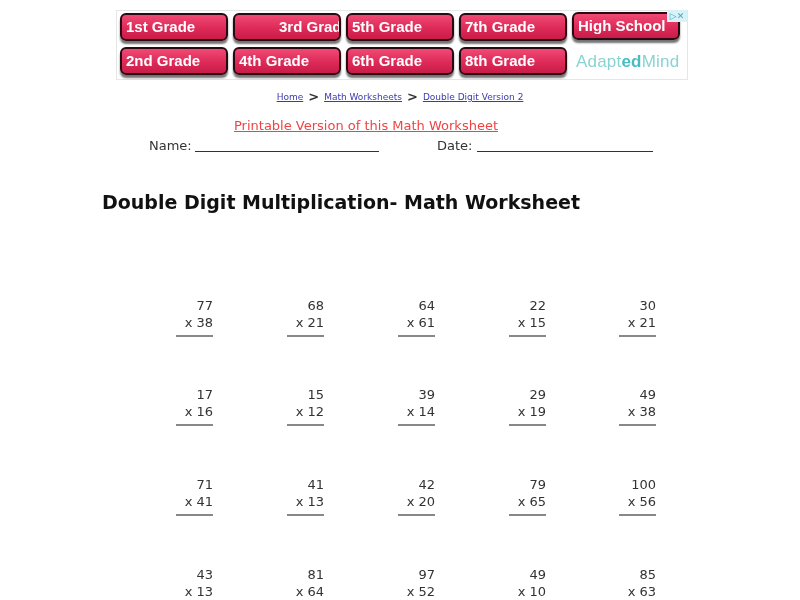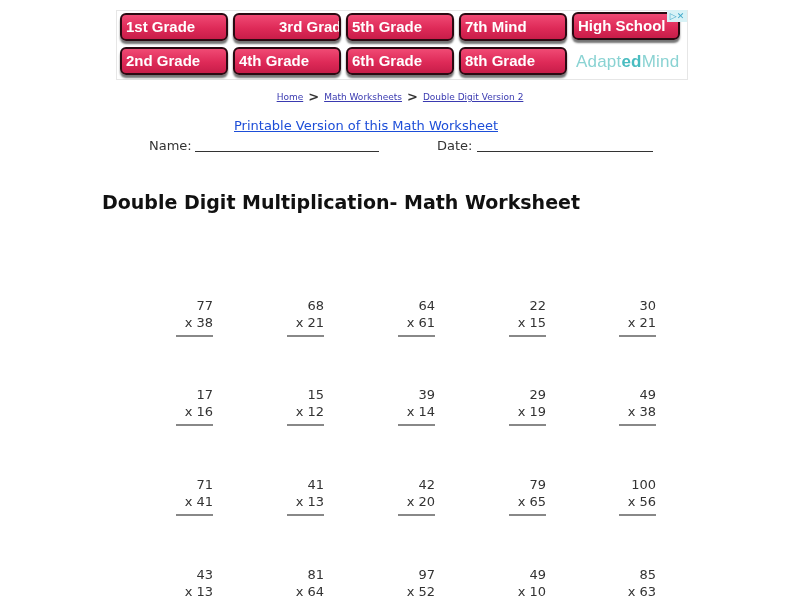--- a/index.html
+++ b/index.html
@@ -34,21 +34,21 @@
 
     .breadcrumb {
       position: absolute; left: 0; top: 89px; width: 800px; text-align: center;
       font-family: "DejaVu Sans", sans-serif; font-size: 9px; color: #333;
     }
     .breadcrumb a { color: #3a3ab0; text-decoration: underline; }
     .breadcrumb .sep { font-size: 13px; font-weight: bold; margin: 0 5px; vertical-align: -1px; }
 
     .printable {
       position: absolute; left: 0; top: 118px; width: 732px; text-align: center;
-      font-size: 13px; color: #1d4ed8; text-decoration: underline;
+      font-size: 13px; color: #ef4444; text-decoration: underline;
     }
     .printable span { text-decoration: underline; cursor: pointer; }
 
     .field-label { position: absolute; top: 138px; font-size: 13px; color: #333; }
     .field-line { position: absolute; top: 151px; height: 1px; border-bottom: 1px solid #333; }
 
     .title {
       position: absolute; left: 0; top: 191px; width: 682px; text-align: center;
       font-weight: bold; font-size: 19px; color: #111;
     }
@@ -63,21 +63,21 @@
     }
   </style>
 </head>
 <body>
 
 <div class="ad-banner"></div>
 
 <div class="grade-btn" style="left:120px; top:13px;">1st Grade</div>
 <div class="grade-btn" style="left:233px; top:13px;padding-left:44px;">3rd Grade</div>
 <div class="grade-btn" style="left:346px; top:13px;">5th Grade</div>
-<div class="grade-btn" style="left:459px; top:13px;">7th Mind</div>
+<div class="grade-btn" style="left:459px; top:13px;">7th Grade</div>
 <div class="grade-btn" style="left:572px; top:12px;">High School</div>
 
 <div class="grade-btn" style="left:120px; top:47px;">2nd Grade</div>
 <div class="grade-btn" style="left:233px; top:47px;">4th Grade</div>
 <div class="grade-btn" style="left:346px; top:47px;">6th Grade</div>
 <div class="grade-btn" style="left:459px; top:47px;">8th Grade</div>
 
 <div class="adapted-logo"><span>Adapt</span><b>ed</b><span>Mind</span></div>
 <div class="ad-choices">▷✕</div>
 

